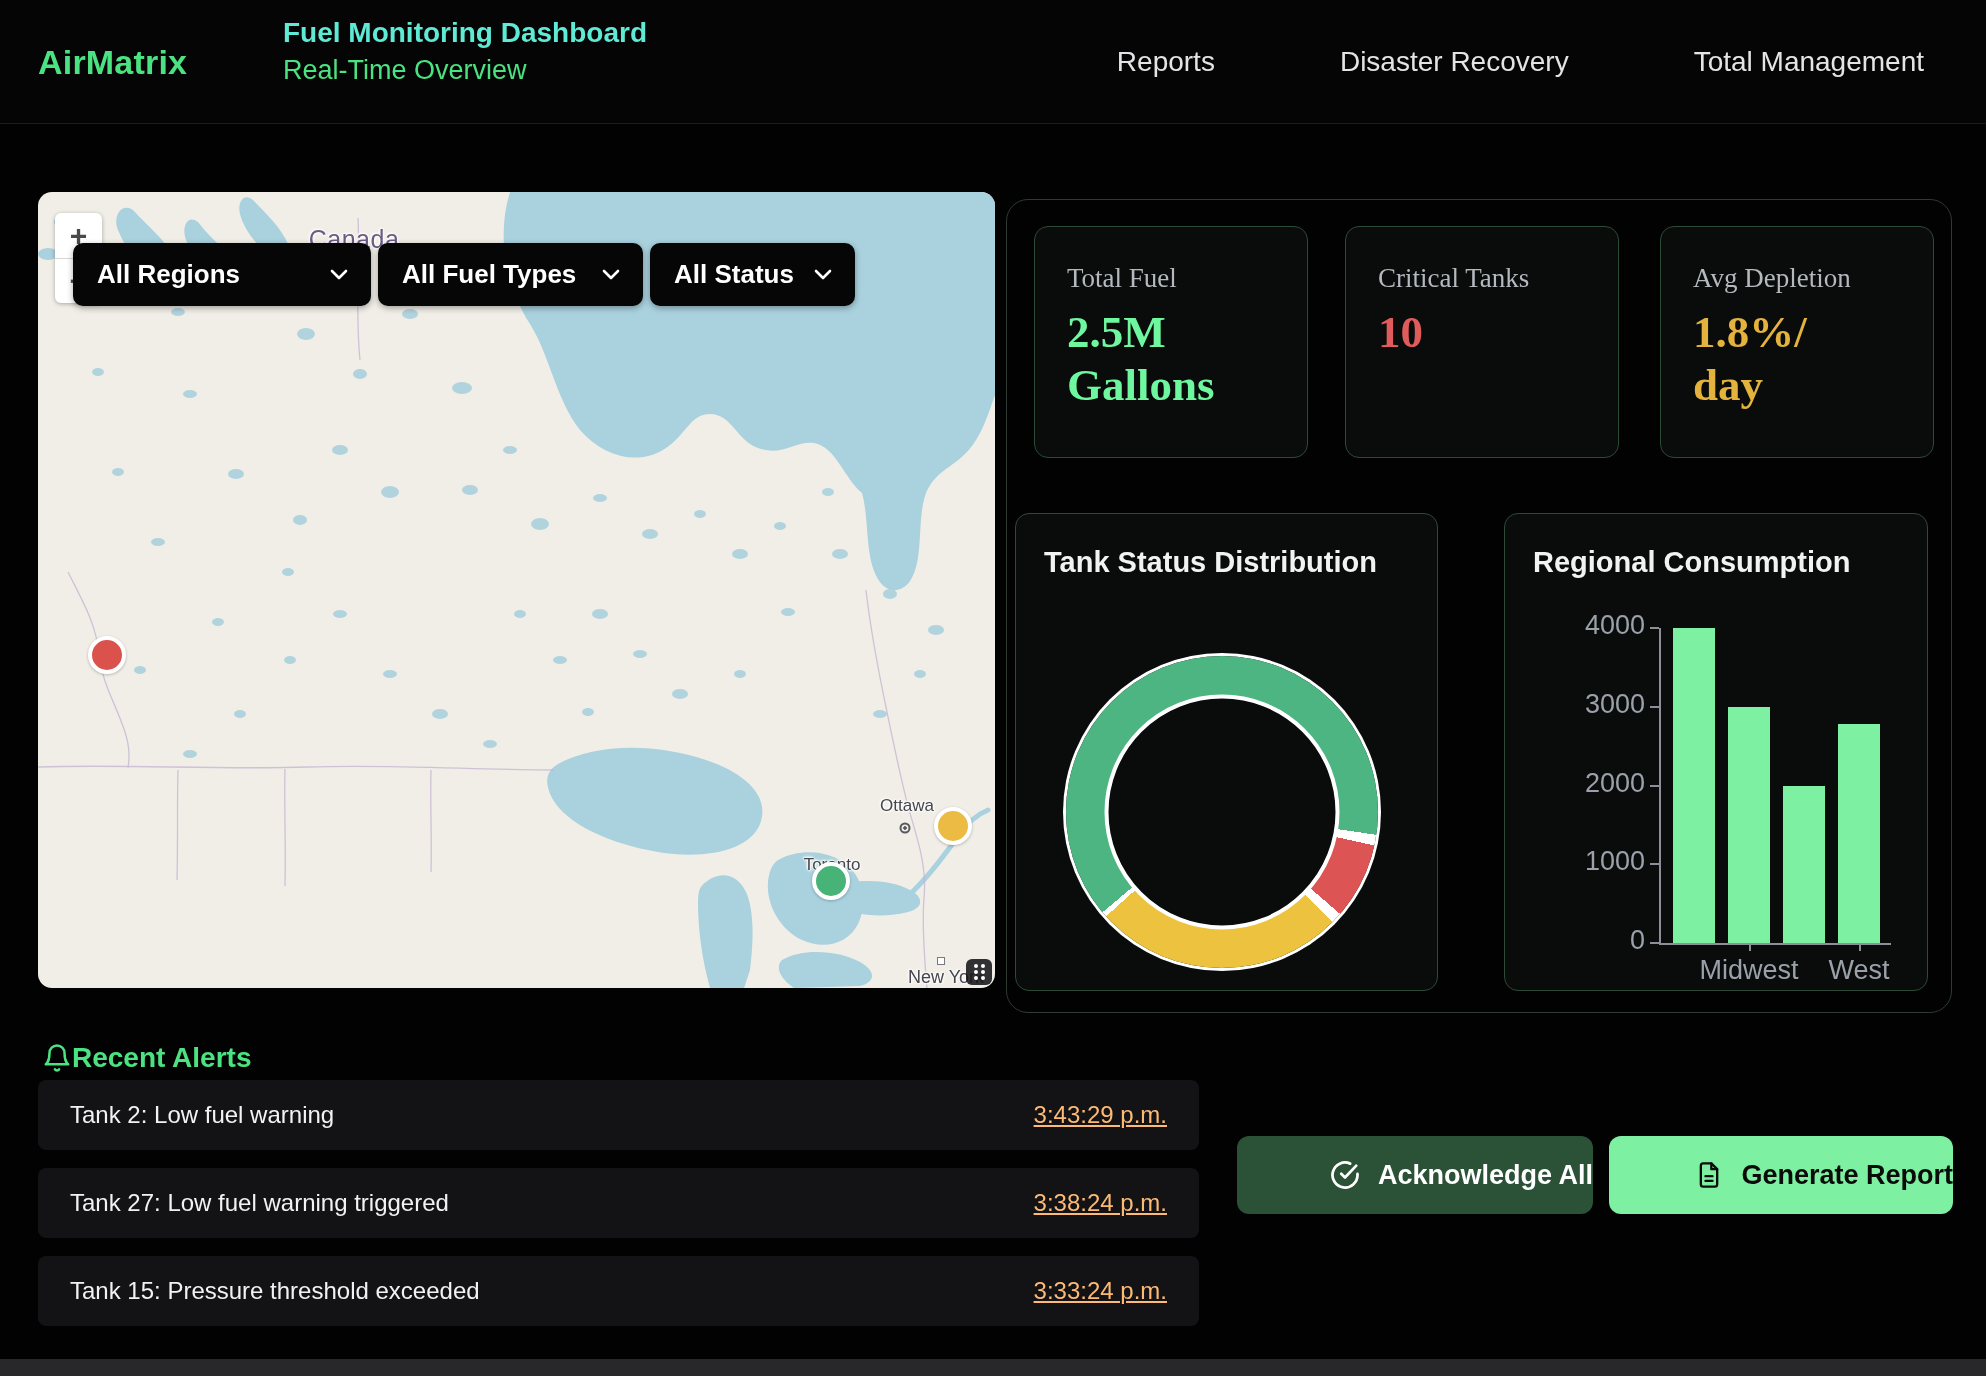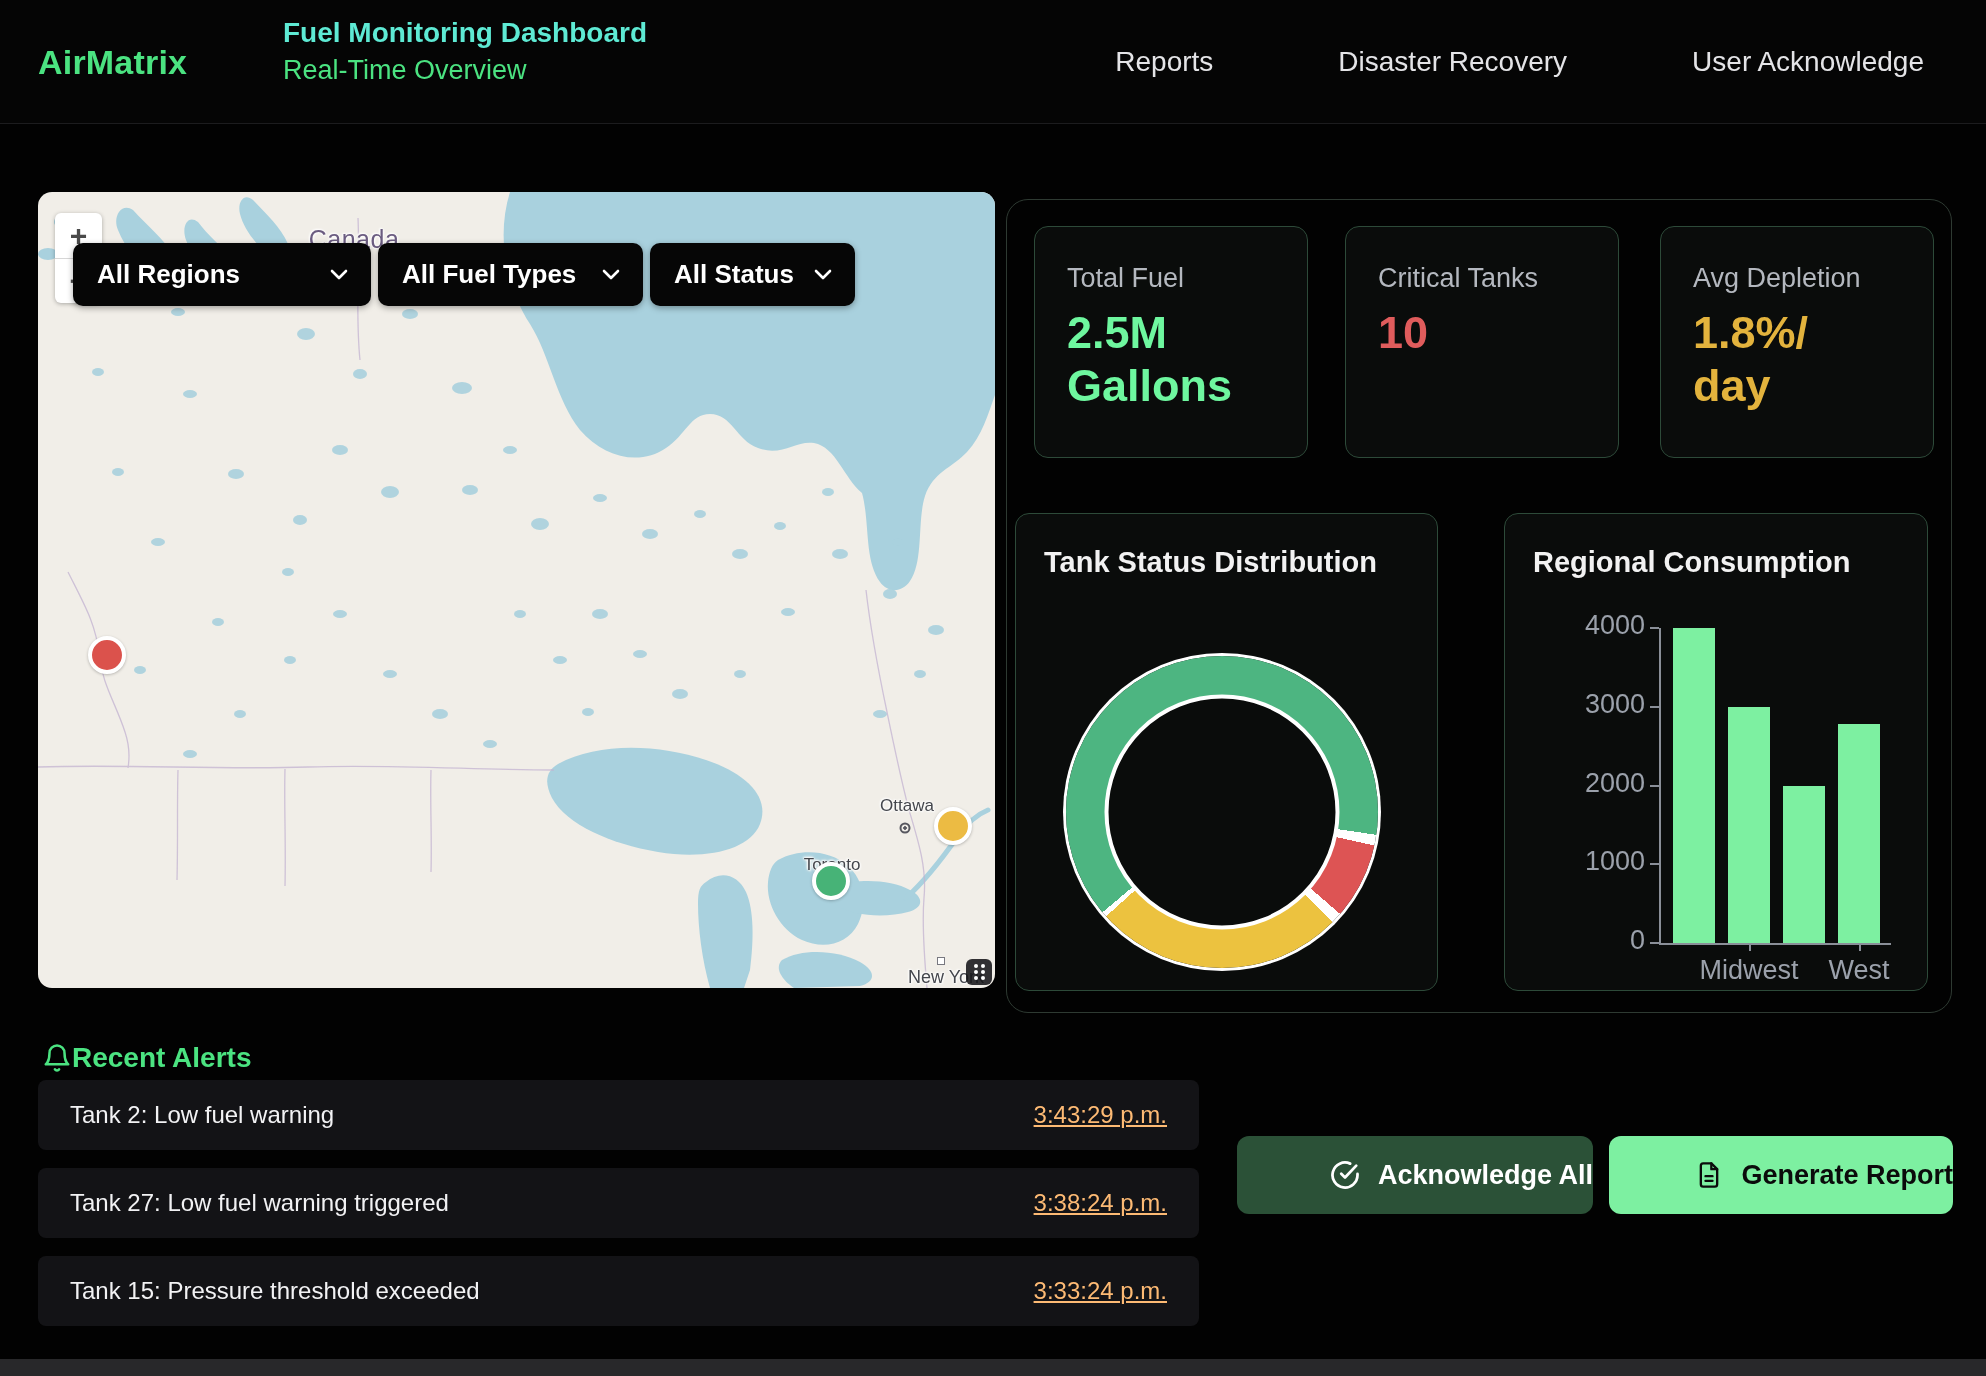--- a/index.html
+++ b/index.html
@@ -32,21 +32,21 @@
   .filters { position:absolute; left:0; top:51px; width:100%; z-index:2; }
   .filter { position:absolute; height:63px; background:#060606; border-radius:10px; display:flex; align-items:center; justify-content:space-between; padding:0 22px 0 24px; color:#fff; font-size:26px; font-weight:600; cursor:pointer; box-shadow:0 2px 6px rgba(0,0,0,.35); }
   .f1 { left:35px; width:298px; } .f2 { left:340px; width:265px; } .f3 { left:612px; width:205px; }
   .chev { margin-left:14px; flex:none; }
   .resize-handle { position:absolute; right:3px; bottom:3px; width:26px; height:26px; background:rgba(22,22,25,.88); border-radius:6px; cursor:nwse-resize; }
   .resize-dots { position:absolute; left:8px; top:5px; width:4px; height:4px; background:#fff; border-radius:50%;
     box-shadow:0 6px 0 #fff, 0 12px 0 #fff, 7px 0 0 #fff, 7px 6px 0 #fff, 7px 12px 0 #fff; }
 
   
   .right-panel { position:absolute; left:1006px; top:199px; width:946px; height:814px; border:1px solid #2e3a32; border-radius:22px; }
-  .stat-card { position:absolute; top:26px; width:274px; height:232px; background:#0a0c0b; border:1px solid #2d4a39; border-radius:14px; padding:36px 30px 0 32px; }
+  .stat-card { position:absolute; top:26px; width:274px; height:232px; background:#0a0c0b; border:1px solid #2d4a39; border-radius:14px; padding:36px 30px 0 32px;font-family:Liberation Serif, serif; }
   .sc1 { left:27px; } .sc2 { left:338px; } .sc3 { left:653px; }
   .stat-label { font-size:27px; font-weight:500; color:#b4b8bf; }
   .stat-value { margin-top:12px; font-size:45px; font-weight:700; line-height:1.18; white-space:pre-line; }
 
   .chart-card { position:absolute; top:313px; height:478px; background:#0a0c0b; border:1px solid #2d4a39; border-radius:14px; }
   .cc1 { left:8px; width:423px; } .cc2 { left:497px; width:424px; }
   .chart-title { position:absolute; left:28px; top:32px; font-size:29px; font-weight:700; color:#f2f2f2; white-space:nowrap; }
 
   
   .donut { position:absolute; left:50px; top:142px; width:312px; height:312px; border-radius:50%; box-shadow:0 0 0 3px #fff; cursor:pointer; }
@@ -83,21 +83,21 @@
 
   <div class="header">
     <div class="logo">AirMatrix</div>
     <div class="title-block">
       <div class="page-title">Fuel Monitoring Dashboard</div>
       <div class="page-subtitle">Real-Time Overview</div>
     </div>
     <div class="nav">
       <div class="nav-item">Reports</div>
       <div class="nav-item">Disaster Recovery</div>
-      <div class="nav-item">User Acknowledge</div>
+      <div class="nav-item">Total Management</div>
     </div>
   </div>
 
   <div class="map-card">
     <svg class="map-svg" width="957" height="796" viewBox="0 0 957 796">
 
       <path fill="#a9d1de" d="M472 0 C458 45 468 95 492 132 C512 164 518 208 542 238 C566 266 602 274 628 256 C648 243 652 222 672 222 C694 222 698 248 720 256 C744 265 758 248 776 251 C798 255 806 286 824 301 C832 330 826 368 842 390 C850 401 864 401 872 389 C886 369 879 329 887 304 C895 280 914 276 929 260 C944 244 950 222 957 203 L957 0 Z"></path>
 
       <path fill="#a9d1de" d="M95 18 C110 35 128 48 138 68 C146 84 138 95 124 88 C104 78 88 58 80 38 C74 24 84 10 95 18 Z"></path>
       <path fill="#a9d1de" d="M160 30 C175 50 195 62 205 82 C212 96 203 106 190 98 C172 87 155 66 148 48 C143 34 150 22 160 30 Z"></path>

